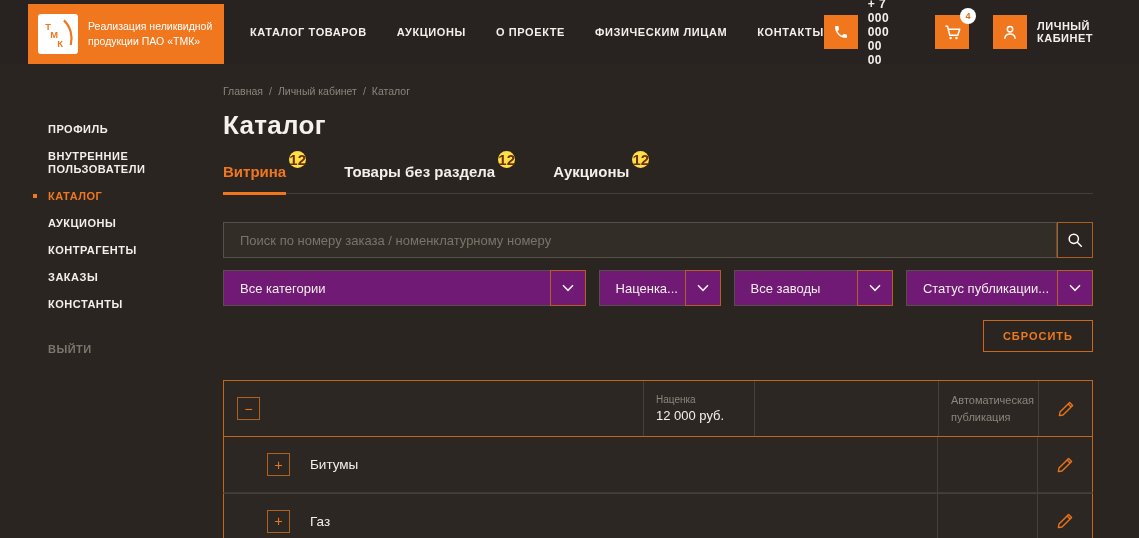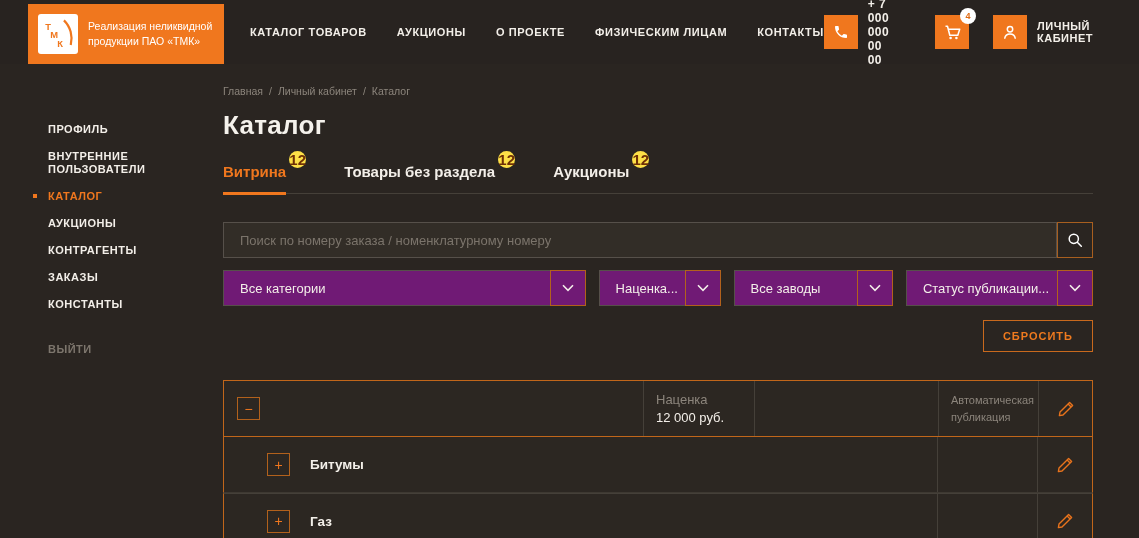--- a/index.html
+++ b/index.html
@@ -63,23 +63,23 @@
   .row { display:grid; background:#2c2722; }
   .row-parent { grid-template-columns:419px 111px 184px 100px 1fr; height:57px; border:1px solid #c1661a; }
   .row-child { grid-template-columns:713px 100px 1fr; height:56px; border-left:1px solid #c1661a; border-right:1px solid #c1661a; border-bottom:1px solid #3e3932; }
   .row-child + .row-child { border-top:1px solid #454039; }
   .cell { display:flex; align-items:center; min-width:0; }
   .cell + .cell { border-left:1px solid #454039; }
   .name-cell { padding-left:13px; gap:20px; }
   .name-cell.indent { padding-left:43px; }
   .toggle-btn { width:23px; height:23px; flex:none; background:transparent; border:1px solid #b2611c; color:#f0771e; font-size:14px; line-height:1; display:flex; align-items:center; justify-content:center; cursor:pointer; font-family:inherit; padding:0; }
   .parent-name { color:#f0771e; font-size:14px; font-weight:700; }
-  .child-name { color:#f3efe9; font-size:13.5px; font-weight:700; }
+  .child-name { color:#f3efe9; font-size:13.5px; font-weight:400; }
   .markup-cell { flex-direction:column; align-items:flex-start; justify-content:center; padding-left:12px; gap:3px; }
-  .markup-label { color:#8c857c; font-size:13px; }
+  .markup-label { color:#8c857c; font-size:10px; }
   .markup-value { color:#f3efe9; font-size:13px; }
   .pub-cell { color:#8c857c; font-size:11px; line-height:1.5; padding:0 12px; }
   .edit-cell { justify-content:center; cursor:pointer; }
 </style>
 </head>
 <body>
 
 <div class="canvas">
 
   <header class="header">

